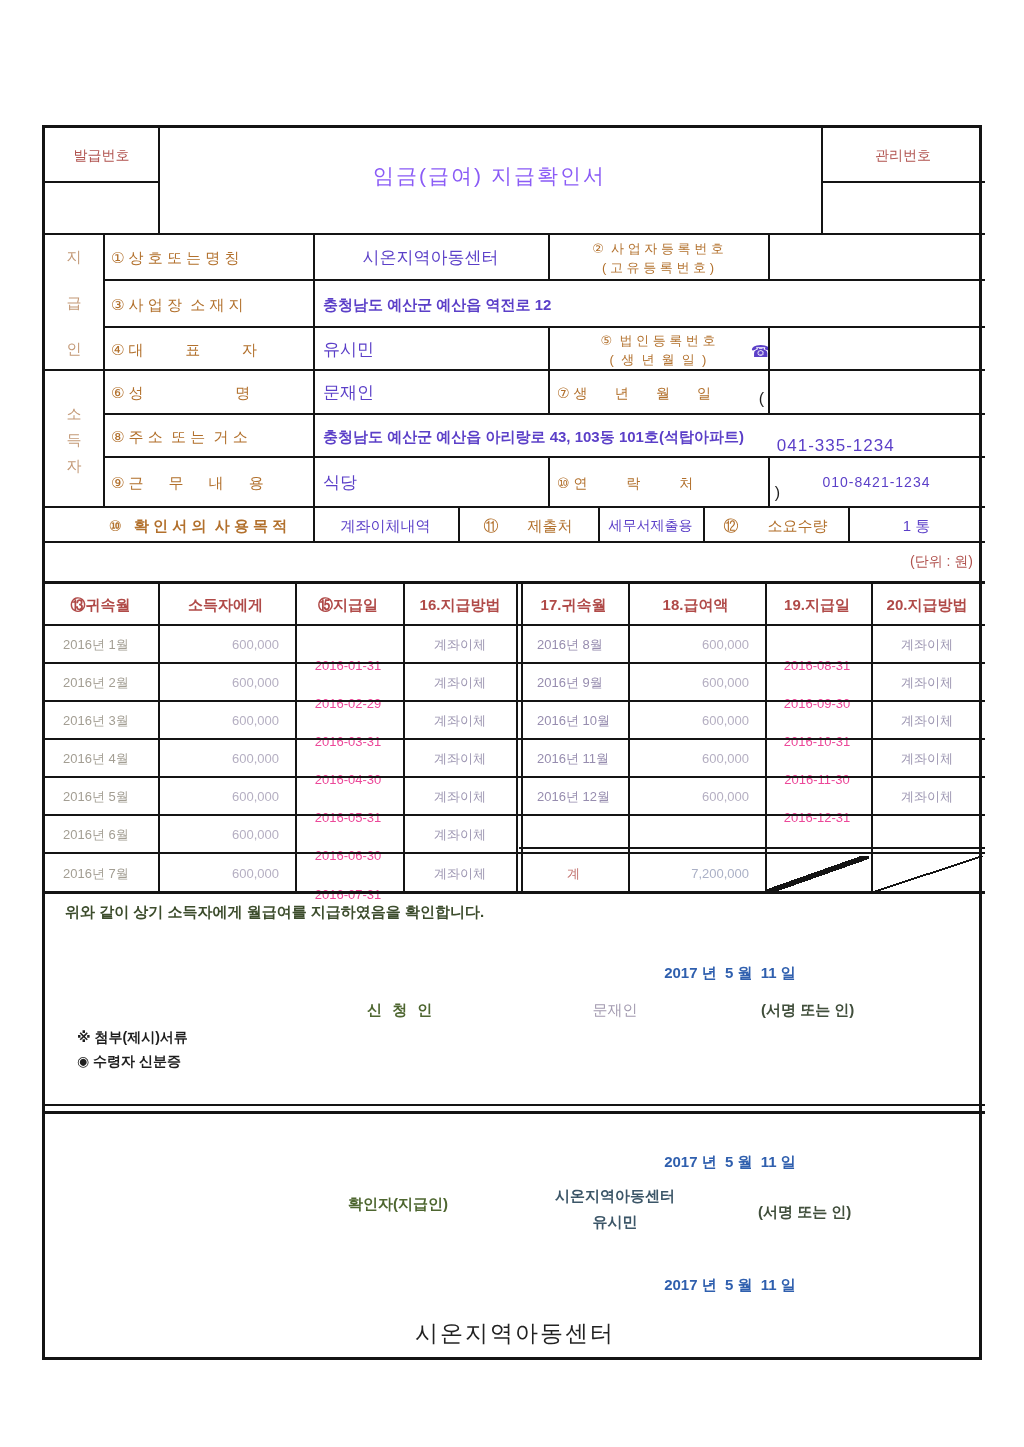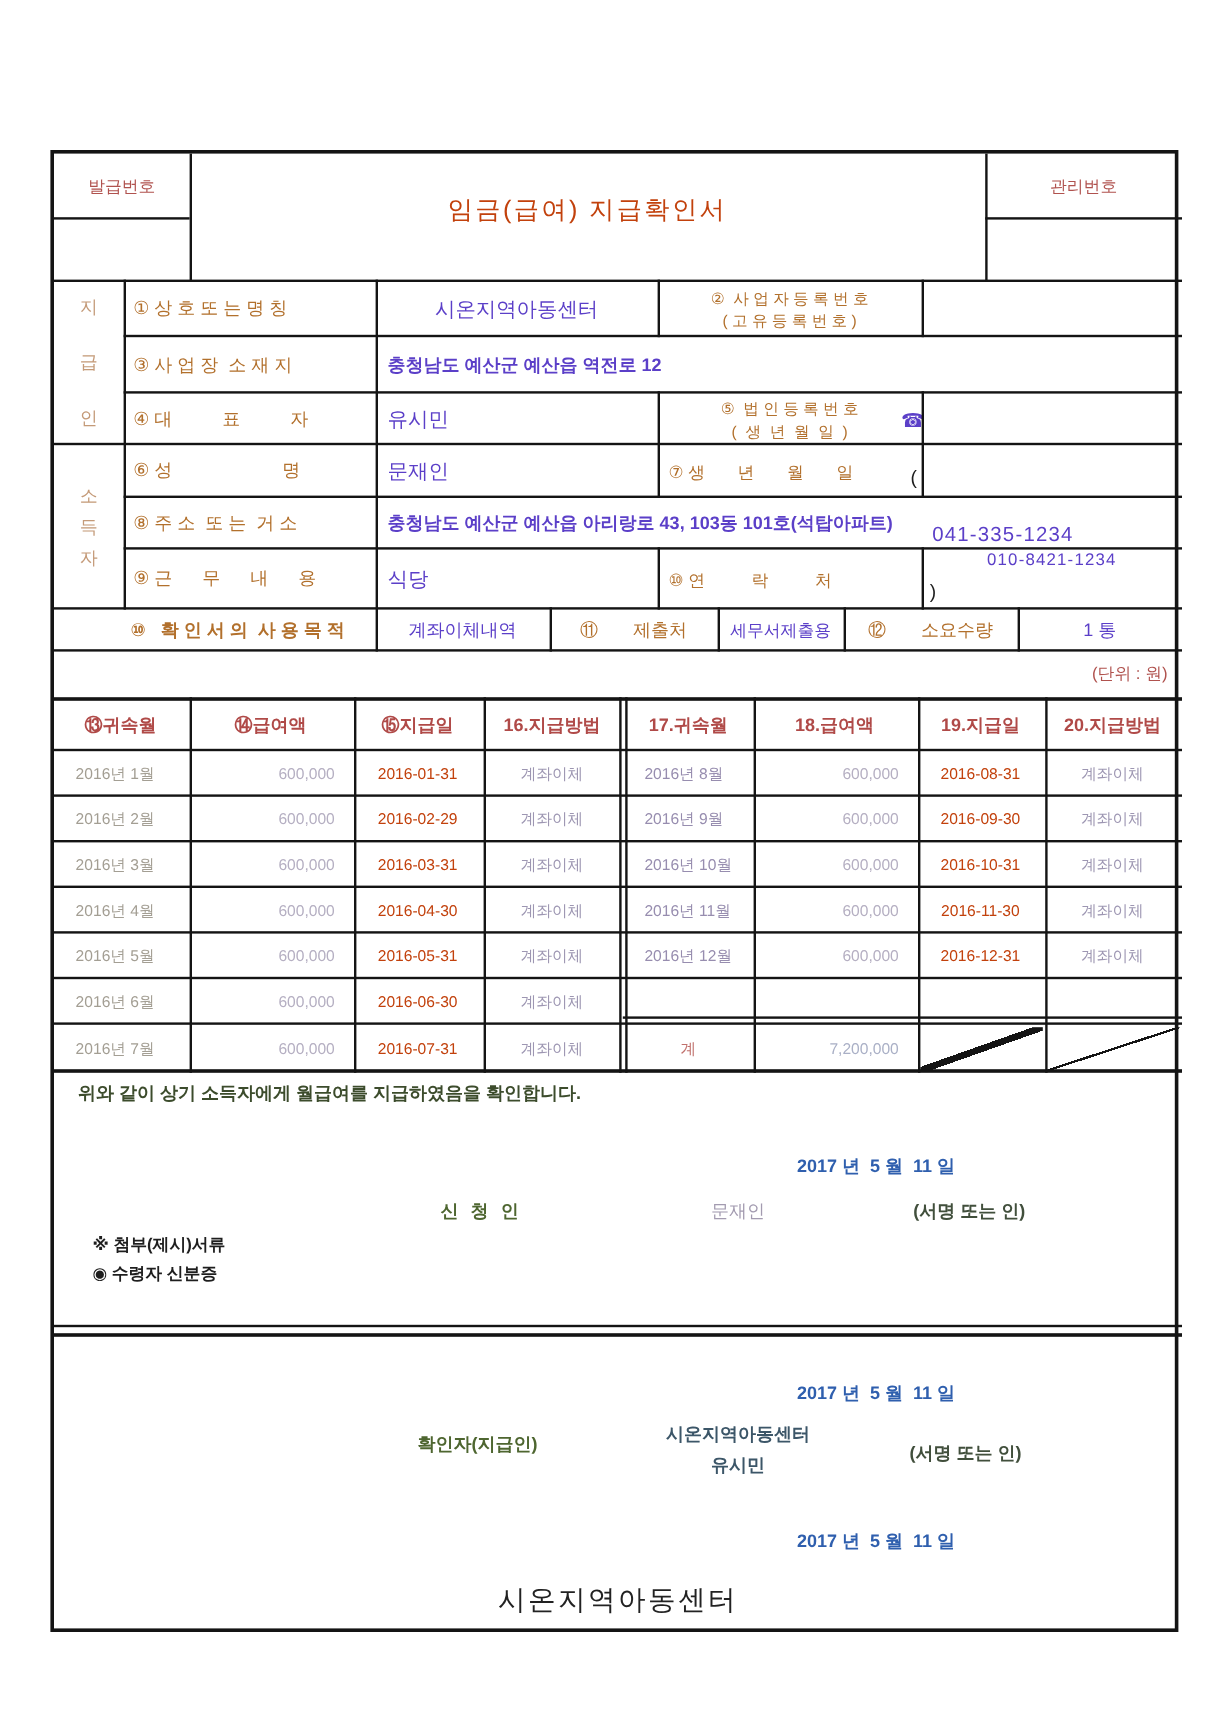--- a/index.html
+++ b/index.html
@@ -4,30 +4,30 @@
 <style>
   html,body{margin:0;padding:0;background:#ffffff;}
   body{width:1024px;height:1447px;position:relative;font-family:"Liberation Sans","DejaVu Sans",sans-serif;}
   *{box-sizing:border-box;}
   #form{position:absolute;left:42px;top:125px;width:940px;height:1235px;border:3px solid #141414;background:#fff;}
   .ln{position:absolute;background:#141414;}
   .t{position:absolute;white-space:pre;overflow:visible;}
   .c{text-align:center;}
   .r{text-align:right;}
   .red{color:#b0524e;}
-  .olive{color:#c2410c;}
+  .olive{color:#8b5cf6;}
   .orange{color:#b2702c;}
   .tan{color:#c49a78;}
   .purple{color:#5b3fc8;}
   .ink{color:#1e1e1e;}
   .hdr{color:#b04a48;font-weight:bold;font-size:15px;}
   .mon-l{color:#a39e93;}
   .mon-r{color:#978daf;}
   .amt{color:#b5afc2;}
-  .date{color:#c2410c;}
+  .date{color:#ec4899;margin-top:21px;}
   .mth{color:#9d96b2;}
   .blue{color:#2f5fae;font-weight:bold;}
   .green{color:#4e6630;font-weight:bold;}
   .dkgreen{color:#3c4c2c;}
   .slate{color:#3c5668;}
   .vgroup{display:flex;flex-direction:column;align-items:center;justify-content:center;white-space:pre-line;text-align:center;}
   .lbl2{font-size:13px;line-height:19px;display:flex;flex-direction:column;justify-content:center;text-align:center;white-space:pre;}
   .cell{position:absolute;height:38px;line-height:38px;font-size:13px;white-space:pre;}
   .hcell{position:absolute;height:43px;line-height:43px;text-align:center;white-space:pre;}
   .c0{left:0px;width:111px;text-align:left;padding-left:18px;}
@@ -82,33 +82,33 @@
   <div class="t orange" style="left:66px;top:243px;width:200px;height:44px;line-height:44px;font-size:15px;">⑥ 성                      명</div>
   <div class="t purple" style="left:278px;top:243px;width:220px;height:44px;line-height:44px;font-size:17px;">문재인</div>
   <div class="t orange" style="left:512px;top:243px;width:210px;height:44px;line-height:44px;font-size:14px;">⑦ 생       년       월       일</div>
 
   <div class="t orange" style="left:66px;top:287px;width:200px;height:43px;line-height:43px;font-size:15px;">⑧ 주 소  또 는  거 소</div>
   <div class="t purple" style="left:278px;top:287px;width:655px;height:43px;line-height:43px;font-size:15px;font-weight:bold;">충청남도 예산군 예산읍 아리랑로 43, 103동 101호(석탑아파트)</div>
 
   <div class="t orange" style="left:66px;top:330px;width:200px;height:50px;line-height:50px;font-size:15px;">⑨ 근      무      내      용</div>
   <div class="t purple" style="left:278px;top:330px;width:220px;height:50px;line-height:50px;font-size:17px;">식당</div>
   <div class="t orange" style="left:512px;top:330px;width:210px;height:50px;line-height:50px;font-size:14px;">⑩ 연          락          처</div>
-  <div class="t purple c" style="left:723px;top:313px;width:217px;height:50px;line-height:50px;font-size:14px;letter-spacing:1px;">010-8421-1234</div>
+  <div class="t purple c" style="left:723px;top:329px;width:217px;height:50px;line-height:50px;font-size:14px;letter-spacing:1px;">010-8421-1234</div>
 
   <div class="t orange c" style="left:0;top:380px;width:268px;height:35px;line-height:35px;font-size:15px;font-weight:bold;padding-left:38px;">⑩   확 인 서 의  사 용 목 적</div>
   <div class="t purple c" style="left:268px;top:380px;width:145px;height:35px;line-height:35px;font-size:15px;">계좌이체내역</div>
   <div class="t orange c" style="left:413px;top:380px;width:140px;height:35px;line-height:35px;font-size:15px;">⑪       제출처</div>
   <div class="t purple c" style="left:553px;top:380px;width:105px;height:35px;line-height:35px;font-size:14px;">세무서제출용</div>
   <div class="t orange c" style="left:658px;top:380px;width:145px;height:35px;line-height:35px;font-size:15px;">⑫       소요수량</div>
   <div class="t purple c" style="left:803px;top:380px;width:137px;height:35px;line-height:35px;font-size:15px;">1 통</div>
 
   <div class="t red r" style="left:700px;top:418px;width:232px;height:30px;line-height:30px;font-size:14px;padding-right:4px;">(단위 : 원)</div>
 
   <div class="hcell hdr c0" style="top:455px;text-align:center;padding-left:0;">⑬귀속월</div>
-  <div class="hcell hdr c1" style="top:455px;text-align:center;padding-right:0;">⑭급여액</div>
+  <div class="hcell hdr c1" style="top:455px;text-align:center;padding-right:0;">소득자에게</div>
   <div class="hcell hdr c2" style="top:455px;">⑮지급일</div>
   <div class="hcell hdr c3" style="top:455px;">16.지급방법</div>
   <div class="hcell hdr c4" style="top:455px;text-align:center;padding-left:0;">17.귀속월</div>
   <div class="hcell hdr c5" style="top:455px;text-align:center;padding-right:0;">18.급여액</div>
   <div class="hcell hdr c6" style="top:455px;">19.지급일</div>
   <div class="hcell hdr c7" style="top:455px;">20.지급방법</div>
 
   <div class="cell mon-l c0" style="top:498px;">2016년 1월</div>
   <div class="cell amt c1" style="top:498px;">600,000</div>
   <div class="cell date c2" style="top:498px;">2016-01-31</div>

